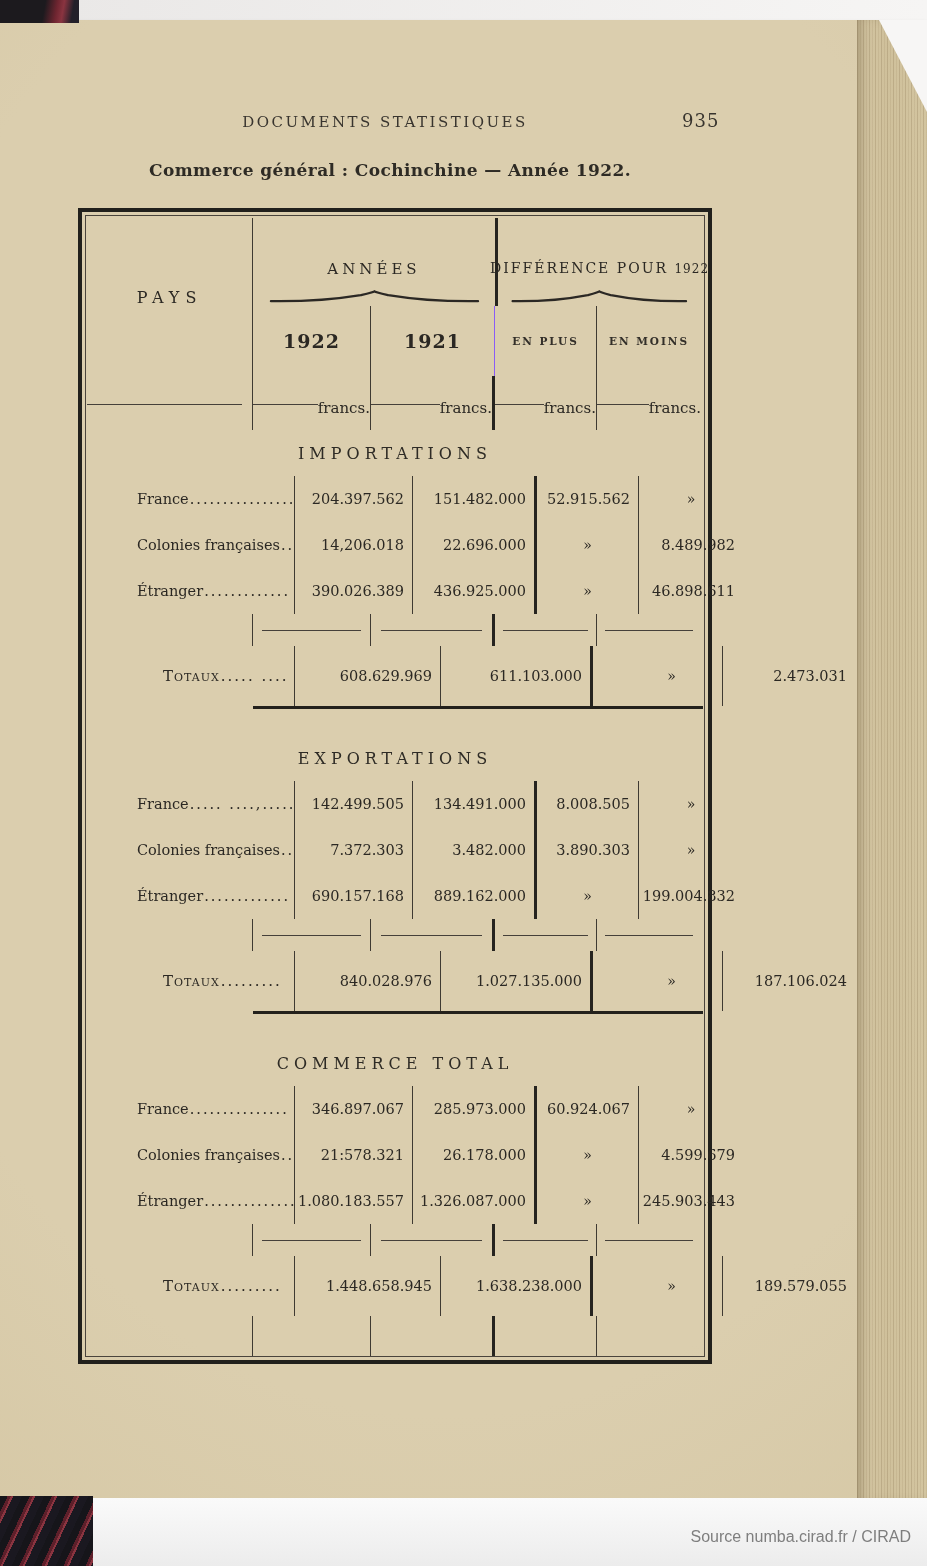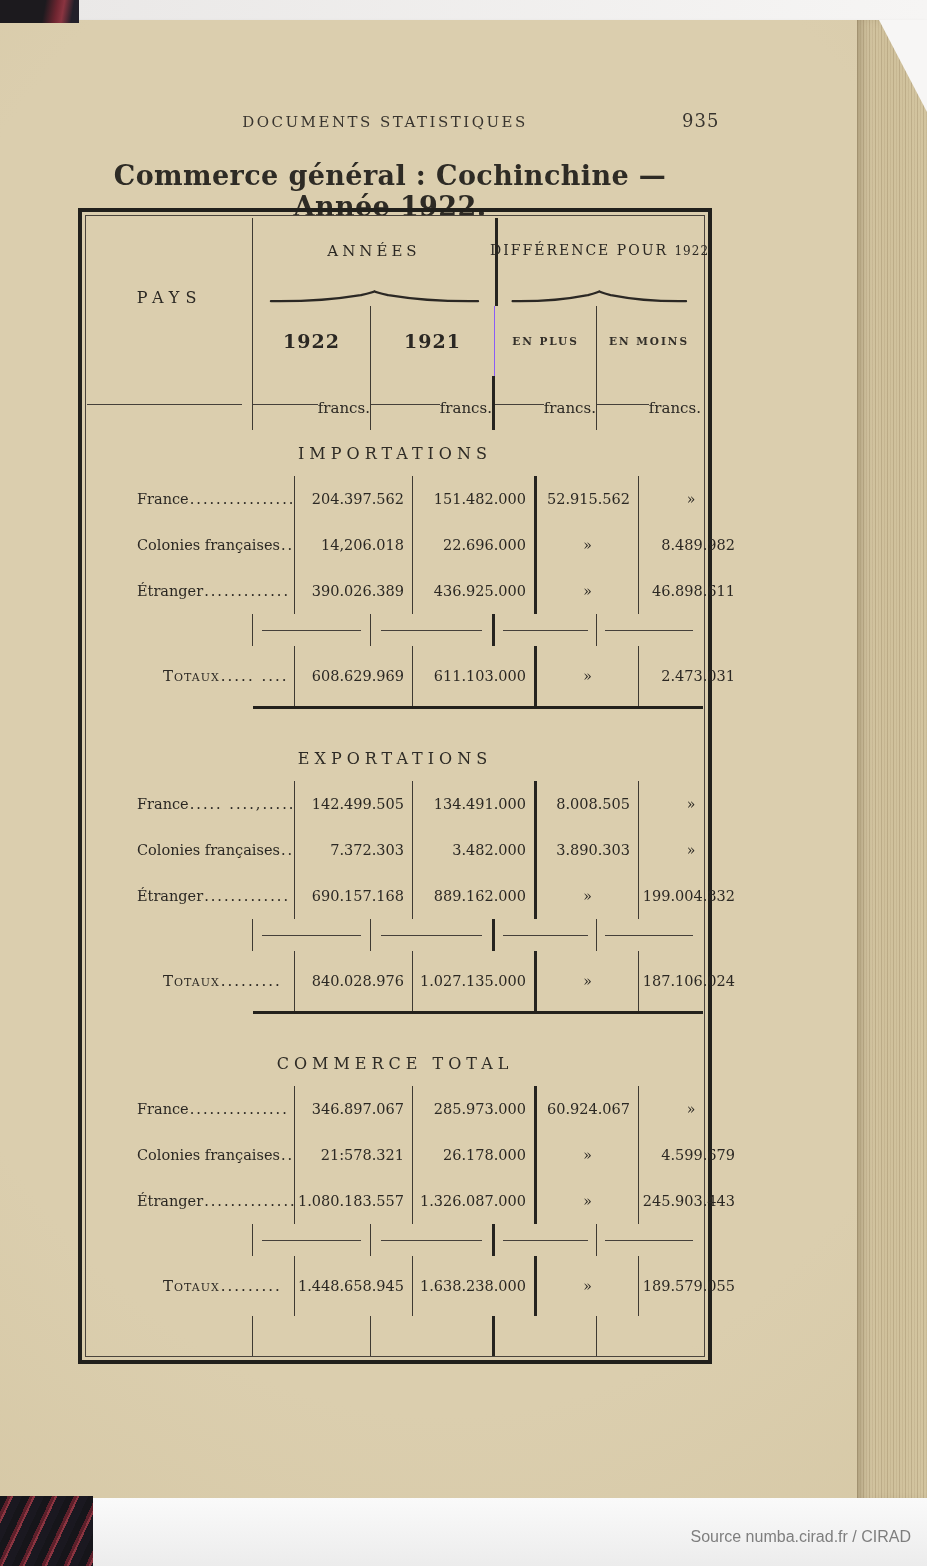--- a/index.html
+++ b/index.html
@@ -26,39 +26,39 @@
     background:
       repeating-linear-gradient(115deg,#16151a 0 7px,#5d1f2a 7px 10px,#8a3440 10px 12px,#1a1820 12px 20px);}
   .footer-credit{position:absolute;right:16px;top:1528px;
     font-family:"Liberation Sans","DejaVu Sans",sans-serif;font-size:16px;color:#7e7e7e;}
 
   
   .running-head{position:absolute;left:200px;top:113px;width:370px;text-align:center;
     font-size:15px;letter-spacing:2.5px;color:#38342e;}
   .folio{position:absolute;left:682px;top:110px;font-size:18px;letter-spacing:1px;color:#38342e;}
   .doc-title{position:absolute;left:80px;top:160px;width:620px;text-align:center;
-    font-size:27px;font-weight:bold;letter-spacing:.4px;color:#2e2b25;}
+    font-size:17px;font-weight:bold;letter-spacing:.4px;color:#2e2b25;}
 
   .frame{position:absolute;left:78px;top:208px;width:634px;box-sizing:border-box;
     border:4px solid #21201c;padding:3px;}
   .frame-inner{border:1px solid #4a443c;padding:2px 1px 0 1px;}
 
   
   .grid{display:grid;grid-template-columns:166px 118px 124px 102px 104px;}
   .bR1{border-right:1px solid #3f3a32;}
   .bR3{border-right:3px solid #26241f;}
 
   
   .thead{display:grid;grid-template-columns:166px 118px 124px 102px 104px;grid-template-rows:88px 70px 54px;}
   .h-pays{grid-column:1;grid-row:1/3;display:flex;align-items:center;justify-content:center;
     font-size:16px;letter-spacing:6px;border-right:1px solid #3f3a32;text-align:center;}
   .h-group{position:relative;display:flex;align-items:flex-start;justify-content:center;}
   .h-annees{grid-column:2/4;grid-row:1;}
   .h-diff{grid-column:4/6;grid-row:1;border-left:3px solid #26241f;}
-  .h-group-label{margin-top:24px;font-size:15px;letter-spacing:4px;white-space:nowrap;}
+  .h-group-label{margin-top:42px;font-size:15px;letter-spacing:4px;white-space:nowrap;}
   .h-diff .h-group-label{letter-spacing:2px;font-size:14px;}
   .dy{font-size:12px;letter-spacing:1px;}
   .brace{position:absolute;bottom:2px;left:6%;width:88%;height:15px;}
   .h-year{display:flex;align-items:center;justify-content:center;font-size:19px;font-weight:bold;letter-spacing:1px;}
   .hy1{grid-column:2;grid-row:2;border-right:1px solid #3f3a32;}
   .hy2{grid-column:3;grid-row:2;border-right:1px solid #8b5cf6;}
   .h-sub{display:flex;align-items:center;justify-content:center;font-size:10.5px;letter-spacing:2px;font-weight:bold;color:#332f29;}
   .hs1{grid-column:4;grid-row:2;border-right:1px solid #3f3a32;}
   .hs2{grid-column:5;grid-row:2;}
   .h-francs{grid-row:3;display:flex;align-items:center;}
@@ -72,21 +72,21 @@
   .row{height:46px;padding-left:42px;}
   .row>div{display:flex;align-items:center;}
   .cell-label{padding-left:8px;white-space:nowrap;overflow:hidden;font-size:14.5px;}
   .dots{letter-spacing:2px;margin-left:1px;}
   .num{justify-content:flex-end;padding-right:8px;font-size:14.5px;box-sizing:border-box;}
   .num.nil{justify-content:center;padding-right:0;font-size:14px;}
   .filler{height:16px;}
   .sumrow{height:16px;}
   .sumrow>div{align-items:flex-start;}
   .sumline{display:block;width:84%;margin:0 auto;border-top:1px solid #45403a;}
-  .totalrow{height:60px;}
+  .totalrow{height:60px;gap:28px;}
   .tot-label{padding-left:34px;font-variant:small-caps;letter-spacing:1px;font-size:15px;white-space:nowrap;overflow:hidden;}
   .heavy-rule{margin-left:166px;border-top:3px solid #23211c;}
   .sec-gap{height:26px;}
   .last-filler{height:40px;}
 </style>
 </head>
 <body>
 
 <div class="scan">
 

